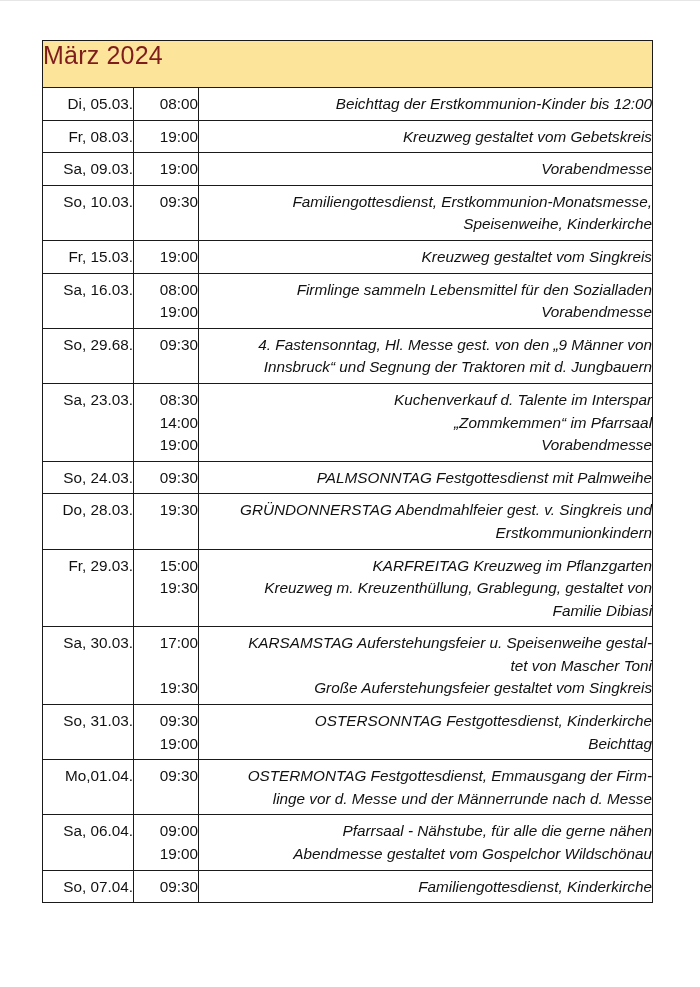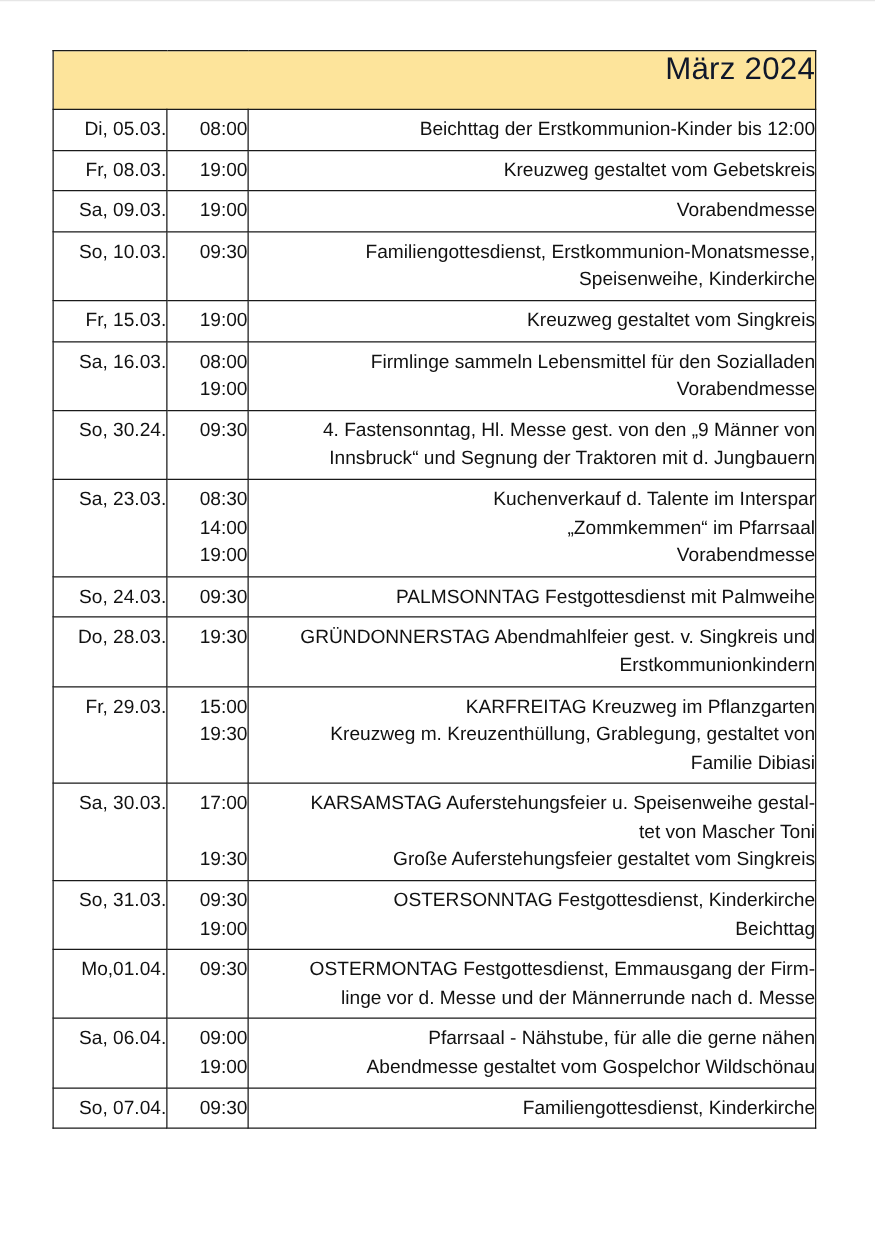--- a/index.html
+++ b/index.html
@@ -34,38 +34,39 @@
     table.schedule td, table.schedule th {
       border: 1.5px solid #1a1a1a;
       vertical-align: top;
       padding: 0;
     }
     th.month-header {
       height: 46px;
       background: #fde49b;
       font-weight: normal;
       font-size: 25px;
-      text-align: right;
+      text-align: left;
       vertical-align: middle;
-      color: #0f172a;
+      color: #7f1d1d;
       letter-spacing: 0.2px;
     }
     col.c-date { width: 91px; }
     col.c-time { width: 65px; }
     col.c-desc { width: 454px; }
     td .cell {
       font-size: 15.3px;
       line-height: 22.6px;
       padding: 5px 0 4px 5px;
       white-space: nowrap;
       text-align: right;
     }
     td.desc .cell {
       padding-left: 5px;
       white-space: normal;
+      font-style: italic;
     }
     td.time .cell { padding-left: 4px; }
     .line { display: block; }
     .spacer { display: block; height: 22.6px; }
   </style>
 </head>
 <body>
 
 <div class="top-rule"></div>
 
@@ -182,21 +183,21 @@
         <td class="desc">
           <div class="cell">
             <span class="line">Firmlinge sammeln Lebensmittel für den Sozialladen</span>
             <span class="line">Vorabendmesse</span>
           </div>
         </td>
       </tr>
       <tr>
         <td class="date">
           <div class="cell">
-            <span class="line">So, 30.24.</span>
+            <span class="line">So, 29.68.</span>
           </div>
         </td>
         <td class="time">
           <div class="cell">
             <span class="line">09:30</span>
           </div>
         </td>
         <td class="desc">
           <div class="cell">
             <span class="line">4. Fastensonntag, Hl. Messe gest. von  den „9 Männer von</span>

